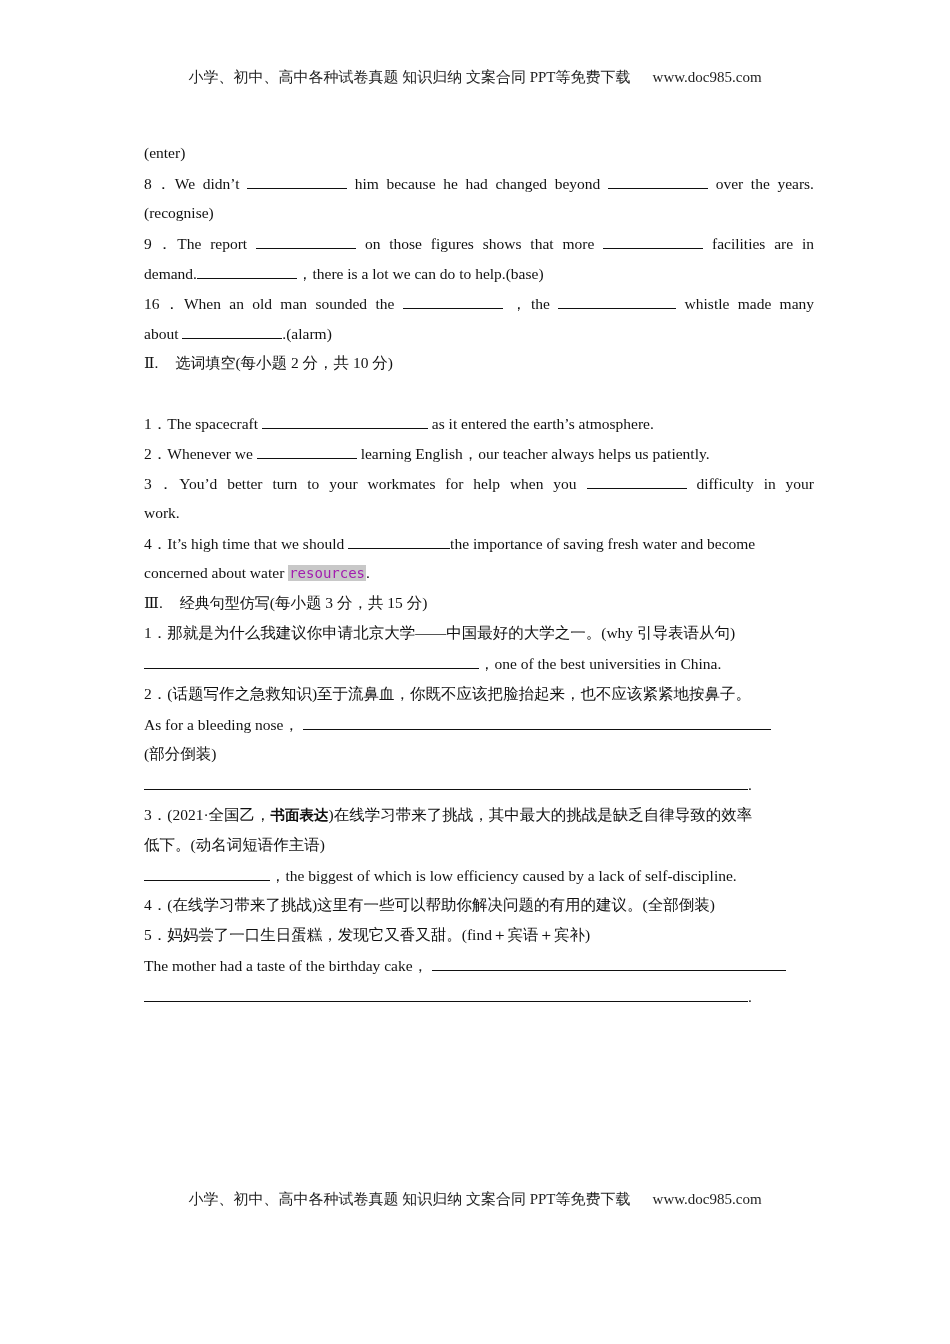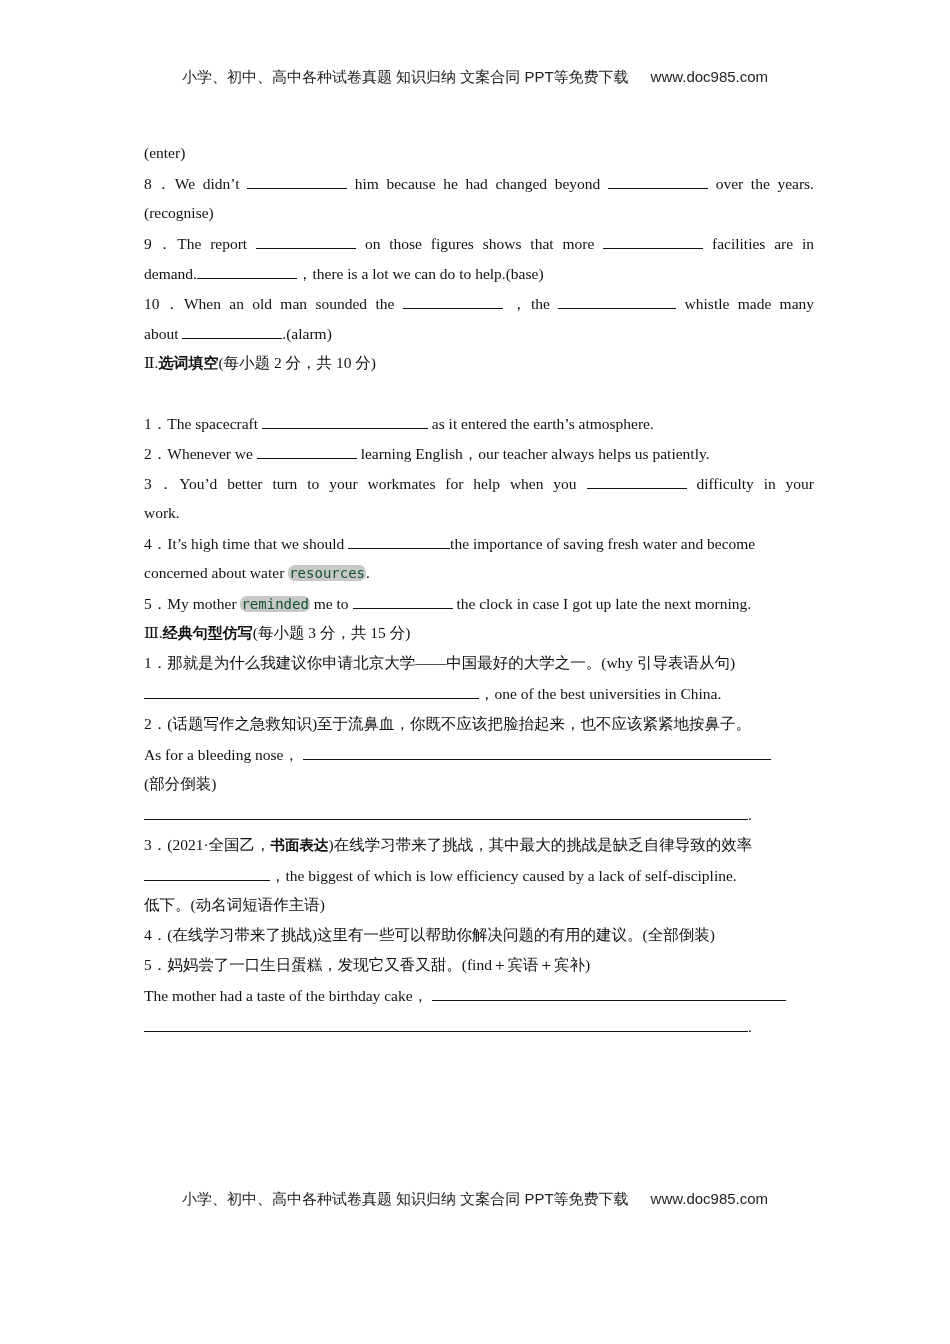--- a/index.html
+++ b/index.html
@@ -5,40 +5,40 @@
   html, body { margin: 0; padding: 0; background: #ffffff; }
   body {
     width: 950px; height: 1344px; position: relative; overflow: hidden;
     font-family: "Liberation Serif", "DejaVu Serif", serif;
     color: #111111;
     font-size: 15.5px;
   }
   .header, .footer {
     position: absolute; left: 0; width: 950px; text-align: center;
     font-size: 15px; color: #222;
-    font-family: Liberation Sans, sans-serif;
+    font-family: Liberation Serif, serif;
   }
   .header { top: 68px; }
   .footer { top: 1190px; }
   .header .site, .footer .site { margin-left: 22px; }
   .content {
     position: absolute; left: 144px; top: 141px; width: 670px;
   }
   .line {
     height: 30px; line-height: 24px; white-space: nowrap;
     position: relative;
   }
   .line.tall { height: 30.5px; }
   .just { text-align: justify; text-align-last: justify; }
   .blank { display: inline-block; border-bottom: 1px solid #111; height: 17px; vertical-align: baseline; }
   .hl {
     background: #c8c8c8; font-family: "DejaVu Sans Mono", "Liberation Mono", monospace;
-    font-size: 14px; color: #14532d; padding: 0 1px; border-radius: 7px;
+    font-size: 14px; color: #a21caf; padding: 0 1px;
   }
-  .sec { font-family: "DejaVu Sans", "Liberation Sans", sans-serif; font-weight: bold; font-size: 15px; }
+  .sec { font-family: "DejaVu Sans", "Liberation Sans", sans-serif; font-weight: normal; font-size: 15px; margin-left: 17px; }
   .sp { height: 30px; }
   .bold-sans { font-family: "DejaVu Sans", sans-serif; font-weight: bold; font-size: 14.5px; text-align: right; }
 </style>
 </head>
 <body>
 
 <div class="header">
   <span>小学、初中、高中各种试卷真题  知识归纳  文案合同  PPT等免费下载</span><span class="site">www.doc985.com</span>
 </div>
 
@@ -64,21 +64,21 @@
     <span class="blank" style="width:100px"></span>
     <span>on those figures shows that more</span>
     <span class="blank" style="width:100px"></span>
     <span>facilities are in</span>
   </div>
   <div class="line">
     <span>demand.</span><span class="blank" style="width:100px"></span><span>，there is a lot we can do to help.(base)</span>
   </div>
 
   <div class="line just">
-    <span>10．</span><span>When an old man sounded the</span>
+    <span>16．</span><span>When an old man sounded the</span>
     <span class="blank" style="width:100px"></span>
     <span>，the</span>
     <span class="blank" style="width:118px"></span>
     <span>whistle made many</span>
   </div>
   <div class="line">
     <span>about</span>
     <span class="blank" style="width:100px"></span><span>.(alarm)</span>
   </div>
 
@@ -107,27 +107,20 @@
     <span>work.</span>
   </div>
   <div class="line">
     <span>4．</span><span>It’s high time that we should</span>
     <span class="blank" style="width:102px"></span><span>the importance of saving fresh water and become</span>
   </div>
   <div class="line">
     <span>concerned about water</span>
     <span class="hl">resources</span><span>.</span>
   </div>
-  <div class="line">
-    <span>5．</span><span>My mother</span>
-    <span class="hl">reminded</span>
-    <span>me to</span>
-    <span class="blank" style="width:100px"></span>
-    <span>the clock in case I got up late the next morning.</span>
-  </div>
 
   <div class="line">
     <span>Ⅲ.</span><span class="sec">经典句型仿写</span><span>(每小题 3 分，共 15 分)</span>
   </div>
 
   <div class="line">
     <span>1．</span><span>那就是为什么我建议你申请北京大学——中国最好的大学之一。(why 引导表语从句)</span>
   </div>
   <div class="line tall">
     <span class="blank" style="width:335px"></span><span>，one of the best universities in China.</span>
@@ -143,25 +136,25 @@
   <div class="line">
     <span>(部分倒装)</span>
   </div>
   <div class="line tall">
     <span class="blank" style="width:604px"></span><span>.</span>
   </div>
 
   <div class="line">
     <span>3．</span><span>(2021·全国乙，</span><span class="bold-sans">书面表达</span><span>)在线学习带来了挑战，其中最大的挑战是缺乏自律导致的效率</span>
   </div>
+  <div class="line">
+    <span>低下。(动名词短语作主语)</span>
+  </div>
   <div class="line tall">
     <span class="blank" style="width:126px"></span><span>，the biggest of which is low efficiency caused by a lack of self-discipline.</span>
-  </div>
-  <div class="line">
-    <span>低下。(动名词短语作主语)</span>
   </div>
 
   <div class="line">
     <span>4．</span><span>(在线学习带来了挑战)这里有一些可以帮助你解决问题的有用的建议。(全部倒装)</span>
   </div>
 
   <div class="line">
     <span>5．</span><span>妈妈尝了一口生日蛋糕，发现它又香又甜。(find＋宾语＋宾补)</span>
   </div>
   <div class="line tall">

